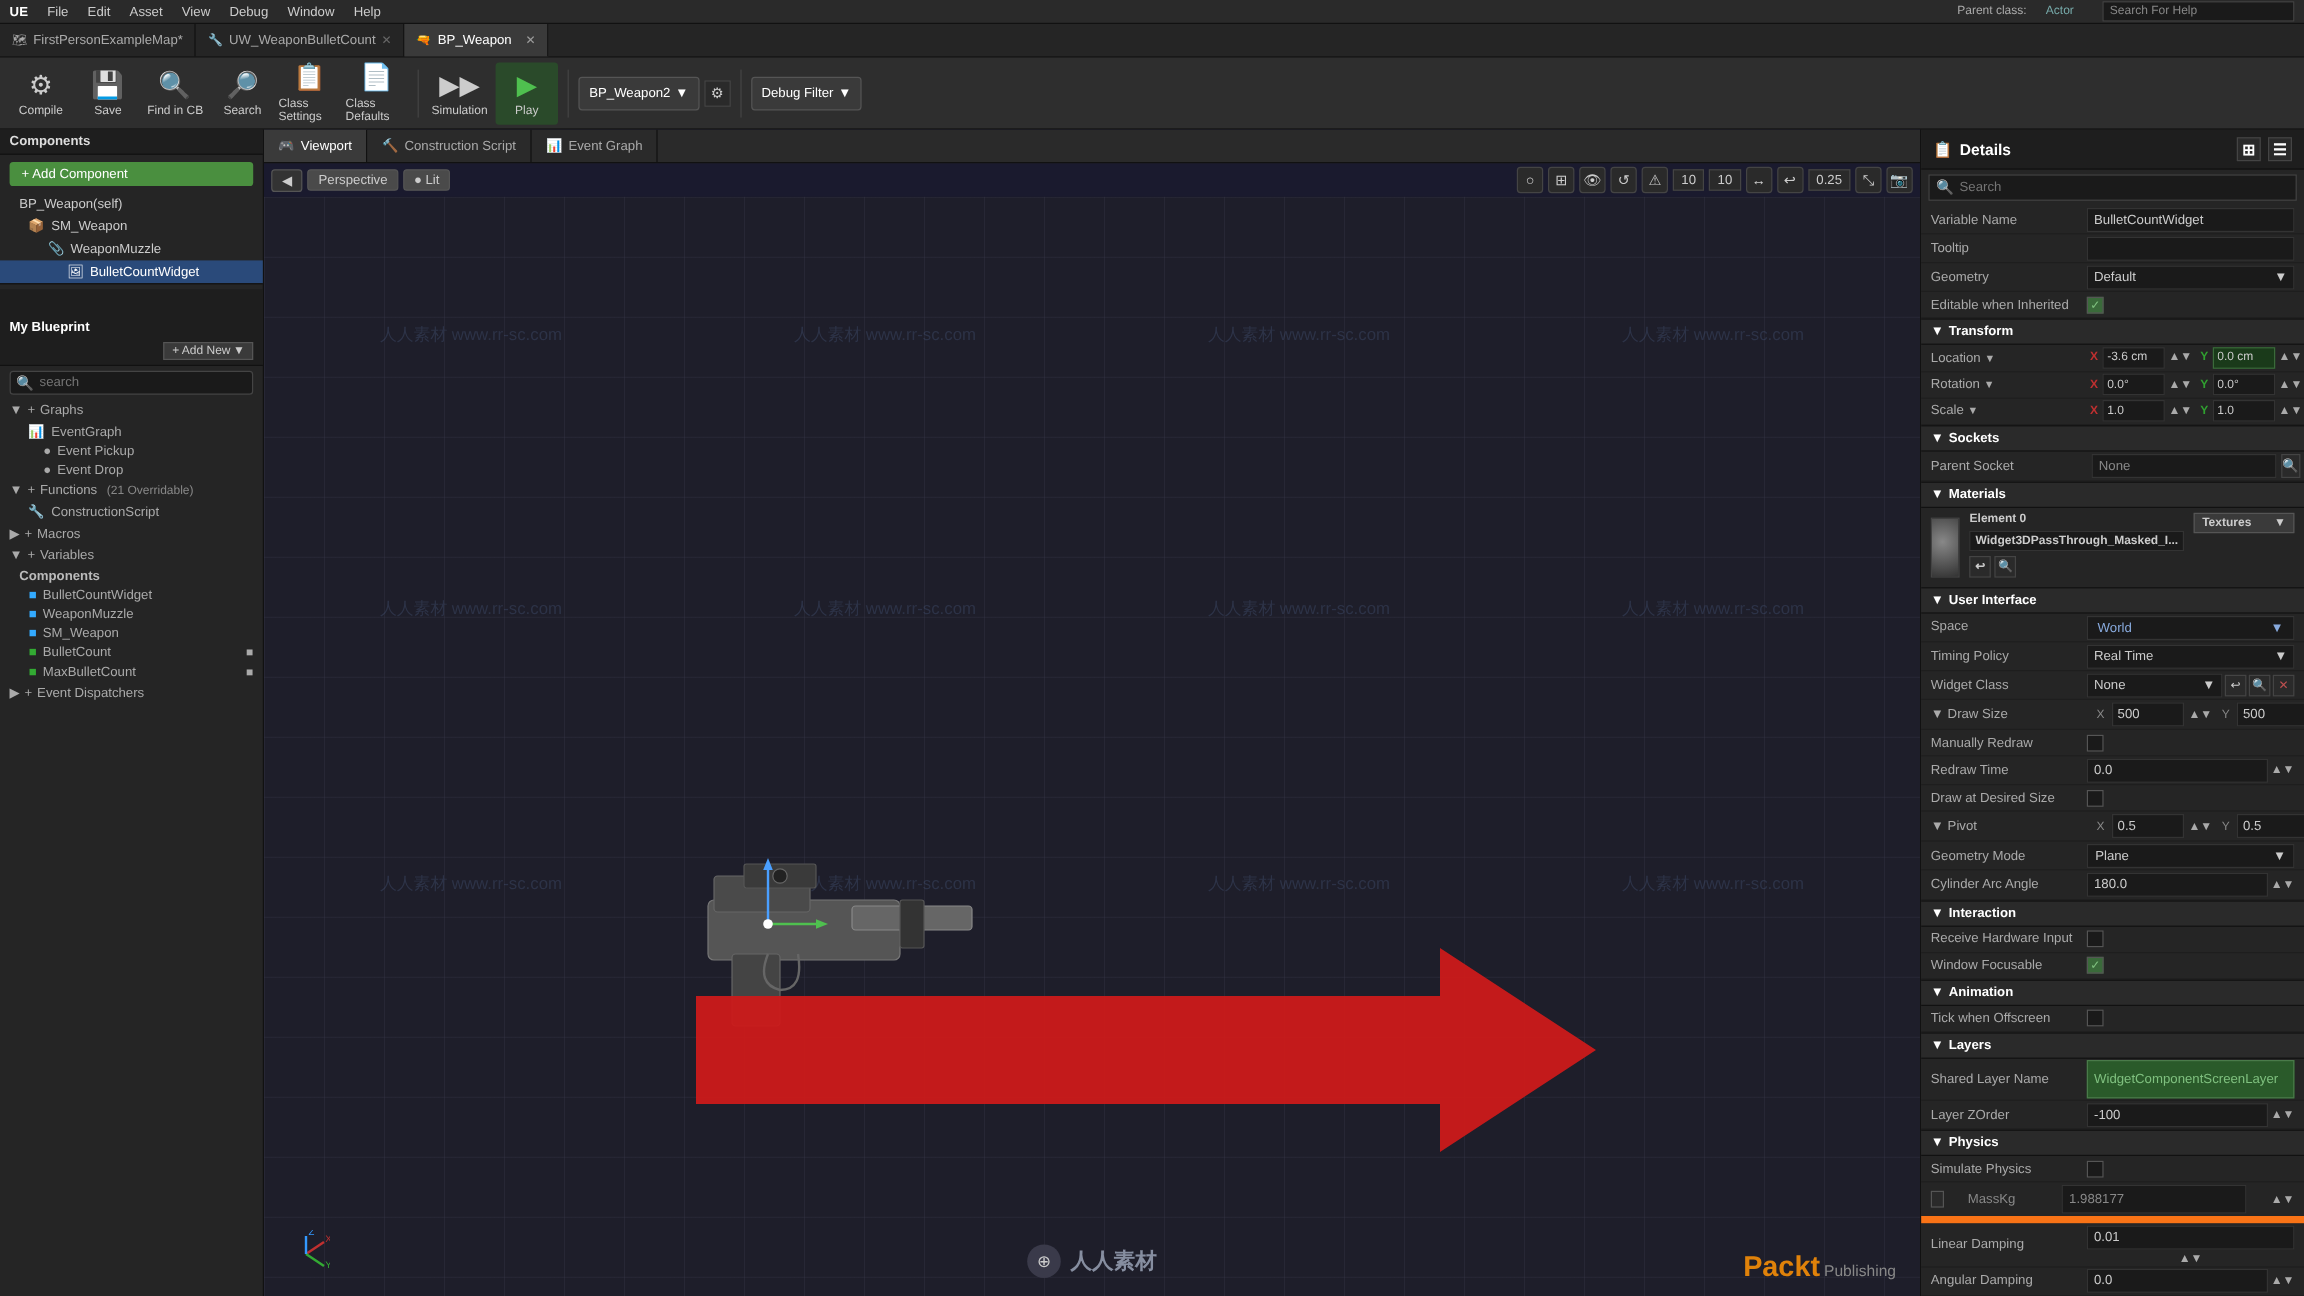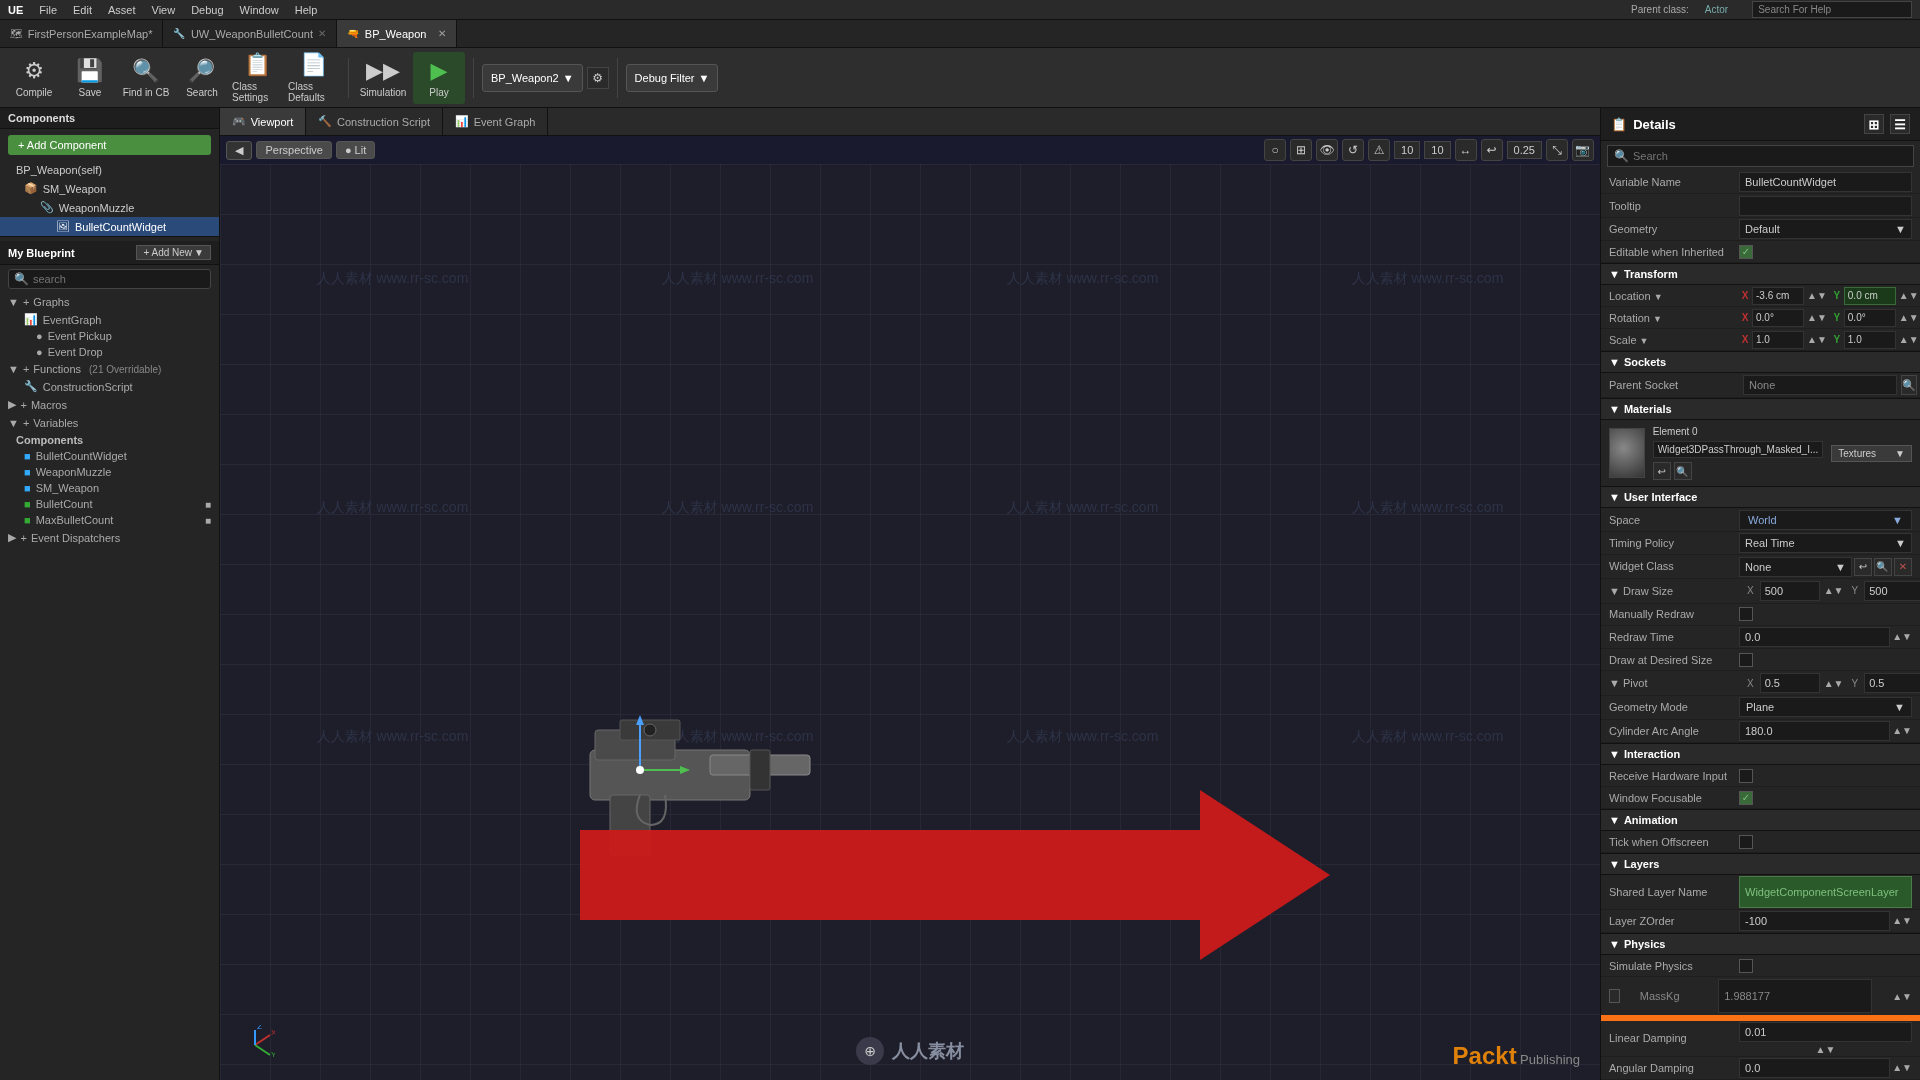--- a/index.html
+++ b/index.html
@@ -458,23 +458,24 @@
     
     .material-thumb {
       width: 50px;
       height: 50px;
       background: radial-gradient(circle at 40% 40%, #888, #333);
       border: 1px solid #444;
       margin: 4px 0;
     }
     .material-row {
       display: flex;
-      align-items: center;
+      align-items: flex-start;
       padding: 4px 8px;
       gap: 8px;
+      font-weight: bold;
     }
     .material-name {
       font-size: 10px;
       color: #ccc;
       flex: 1;
     }
 
     
     .texture-btn {
       background: #3a3a3a;
@@ -617,21 +618,21 @@
       color: #888;
       width: 80px;
     }
     .mass-input {
       background: #1a1a1a;
       border: 1px solid #333;
       color: #888;
       padding: 2px 5px;
       font-size: 11px;
       flex: 1;
-      height: 34px;
+      height: 24px;
     }
     .mass-arrow {
       font-size: 10px;
       color: #aaa;
       cursor: pointer;
     }
 
     
     .wm-grid {
       display: grid;
@@ -756,21 +757,21 @@
     </div>
     <div class="component-item tree-indent-3 selected">
       <span>🖼</span>
       <span>BulletCountWidget</span>
     </div>
 
     <div class="bp-panel">
       <div class="bp-section-header">
         <span>My Blueprint</span>
         <div style="display:flex;gap:4px;align-items:center;">
-          <button style="background:#3a3a3a;border:1px solid #555;color:#ccc;padding:1px 6px;font-size:10px;cursor:pointer;display:flex;align-items:flex-end;gap:2px;">
+          <button style="background:#3a3a3a;border:1px solid #555;color:#ccc;padding:1px 6px;font-size:10px;cursor:pointer;display:flex;align-items:flex-end;gap:2px;margin-top:40px;">
             <span>+ Add New</span>
             <span>▼</span>
           </button>
         </div>
       </div>
       <div class="search-box">
         <span>🔍</span>
         <input type="text" placeholder="search" style="">
       </div>
 

